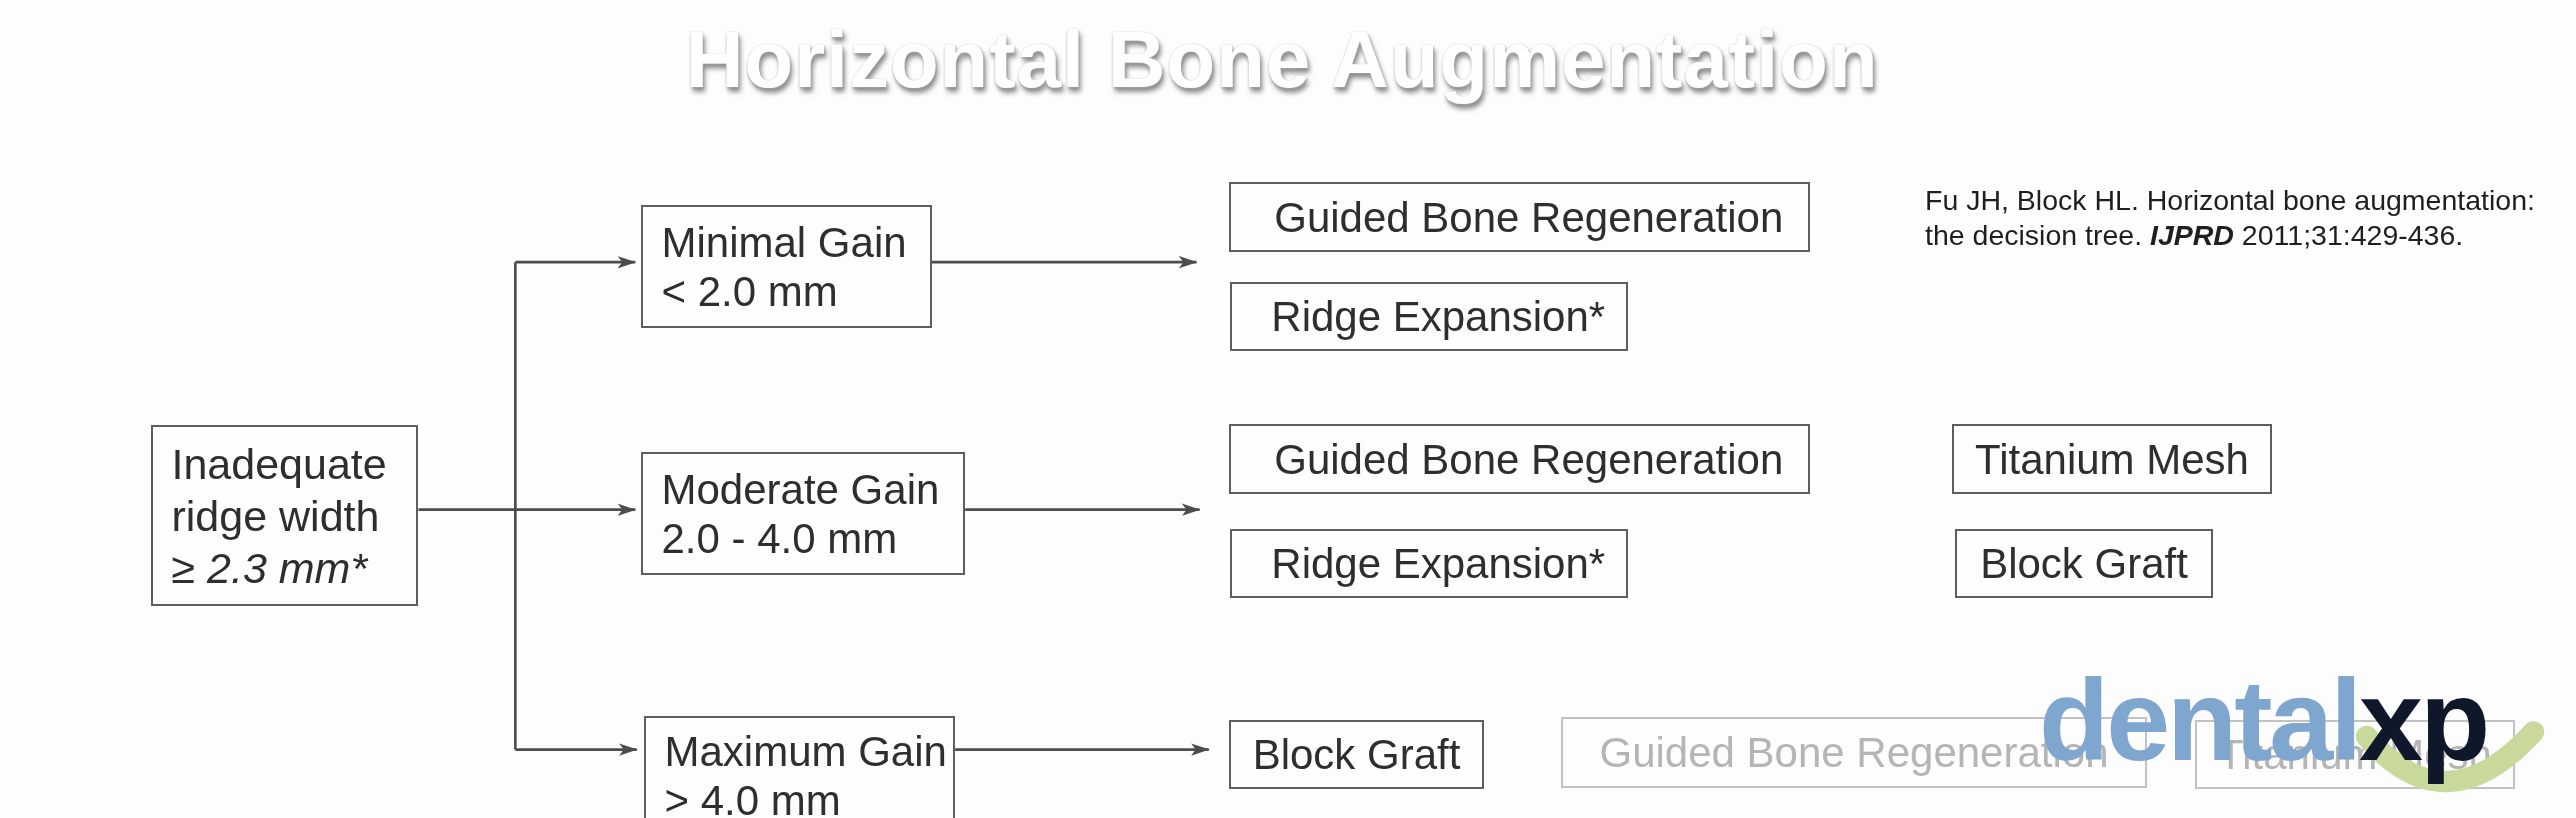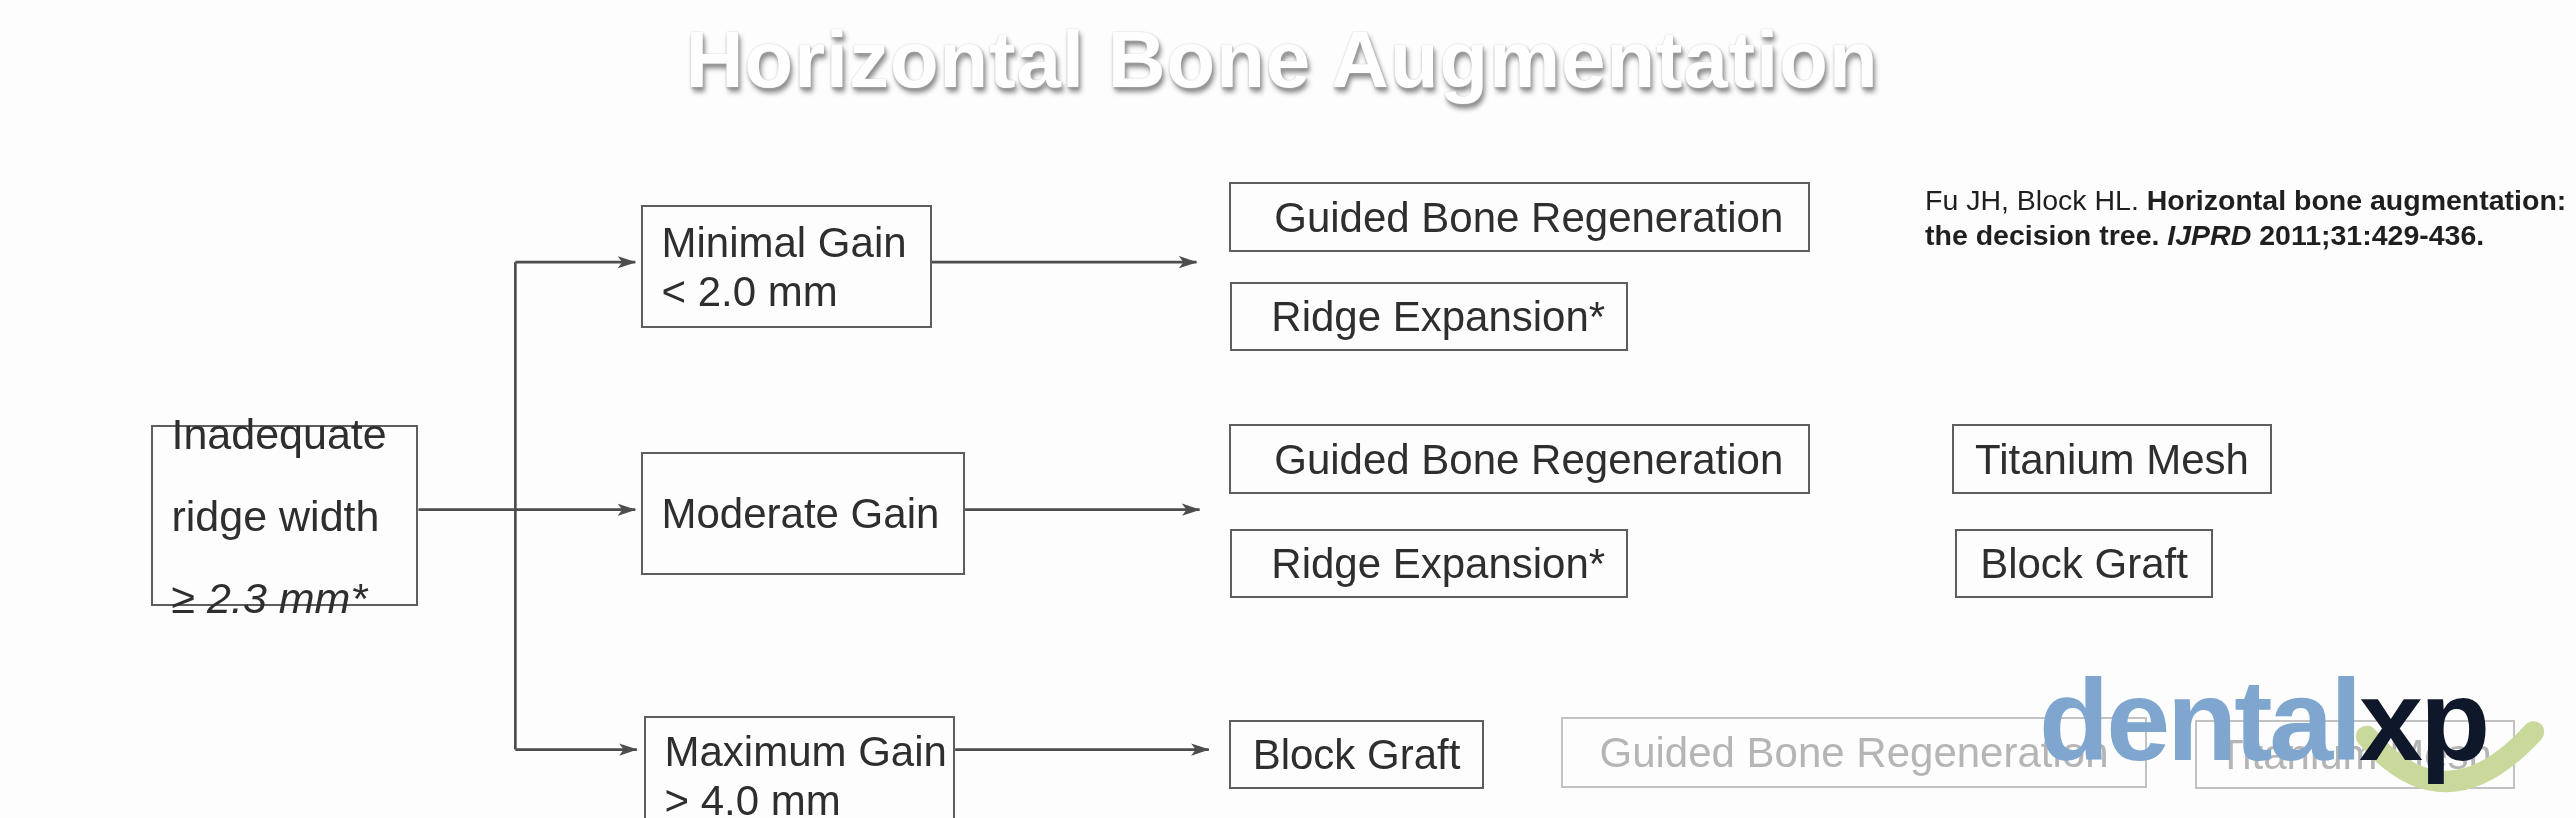--- a/index.html
+++ b/index.html
@@ -19,35 +19,35 @@
     margin:0;
     font-size:80px;font-weight:bold;letter-spacing:0.8px;white-space:nowrap;
     color:#fefefe;
     text-shadow:0 0 1.5px #c9c9c9, 2.3px 4.6px 5.4px #8f8f8f, 0.8px 1.5px 2.3px #aeaeae;
     z-index:2;
   }
   .citation{
     position:absolute;left:1925px;top:183px;width:661px;
     font-size:28.5px;line-height:35px;color:#1f1f1f;z-index:2;
   }
-  .citation .bold{font-weight:bold;}
+  .citation .bold{font-weight:normal;}
   .citation .ital{font-style:italic;font-weight:bold;}
   .node{
     position:absolute;box-sizing:border-box;
     border:2.3px solid #5e5e5e;background:#fdfdfd;
     color:#2e2e2e;font-size:42px;line-height:49px;
     display:flex;flex-direction:column;justify-content:center;
     padding-left:18.5px;z-index:2;
   }
   .node.opt{flex-direction:row;align-items:center;white-space:nowrap;}
   .node.center{justify-content:center;padding-left:0;text-align:right;}
   .node.muted{border-color:#c2c2c2;color:#b5b5b5;background:transparent;}
   .italic{font-style:italic;}
   
-  .n-root    {left:151px; top:425px; width:267px; height:181px; font-size:43px;line-height:52px;gap:30px;}
+  .n-root    {left:151px; top:425px; width:267px; height:181px; font-size:43px;line-height:52px;}
   .n-minimal {left:641px; top:205px; width:291px; height:123px;}
   .n-moderate{left:641px; top:452px; width:324px; height:123px;}
   .n-maximum {left:644px; top:688px; width:311px; height:119px;margin-top:28px;}
   .n-r1gbr   {left:1229px;top:182px; width:581px; height:70px;}
   .n-r1re    {left:1230px;top:282px; width:398px; height:69px;}
   .n-r2gbr   {left:1229px;top:424px; width:581px; height:70px;}
   .n-r2re    {left:1230px;top:529px; width:398px; height:69px;}
   .n-r2tm    {left:1952px;top:424px; width:320px; height:70px;}
   .n-r2bg    {left:1955px;top:529px; width:258px; height:69px;}
   .n-r3bg    {left:1229px;top:720px; width:255px; height:69px;}
@@ -101,20 +101,21 @@
     <span>ridge width</span>
     <span class="italic">≥ 2.3 mm*</span>
   </div>
 
   <div class="node n-minimal">
     <span>Minimal Gain</span>
     <span>&lt; 2.0 mm</span>
   </div>
   <div class="node n-moderate">
     <span>Moderate Gain</span>
+    <span>2.0 - 4.0 mm</span>
   </div>
   <div class="node n-maximum">
     <span>Maximum Gain</span>
     <span>&gt; 4.0 mm</span>
   </div>
 
   <div class="node opt n-r1gbr">Guided Bone Regeneration</div>
   <div class="node opt n-r1re">Ridge Expansion*</div>
 
   <div class="node opt n-r2gbr">Guided Bone Regeneration</div>

